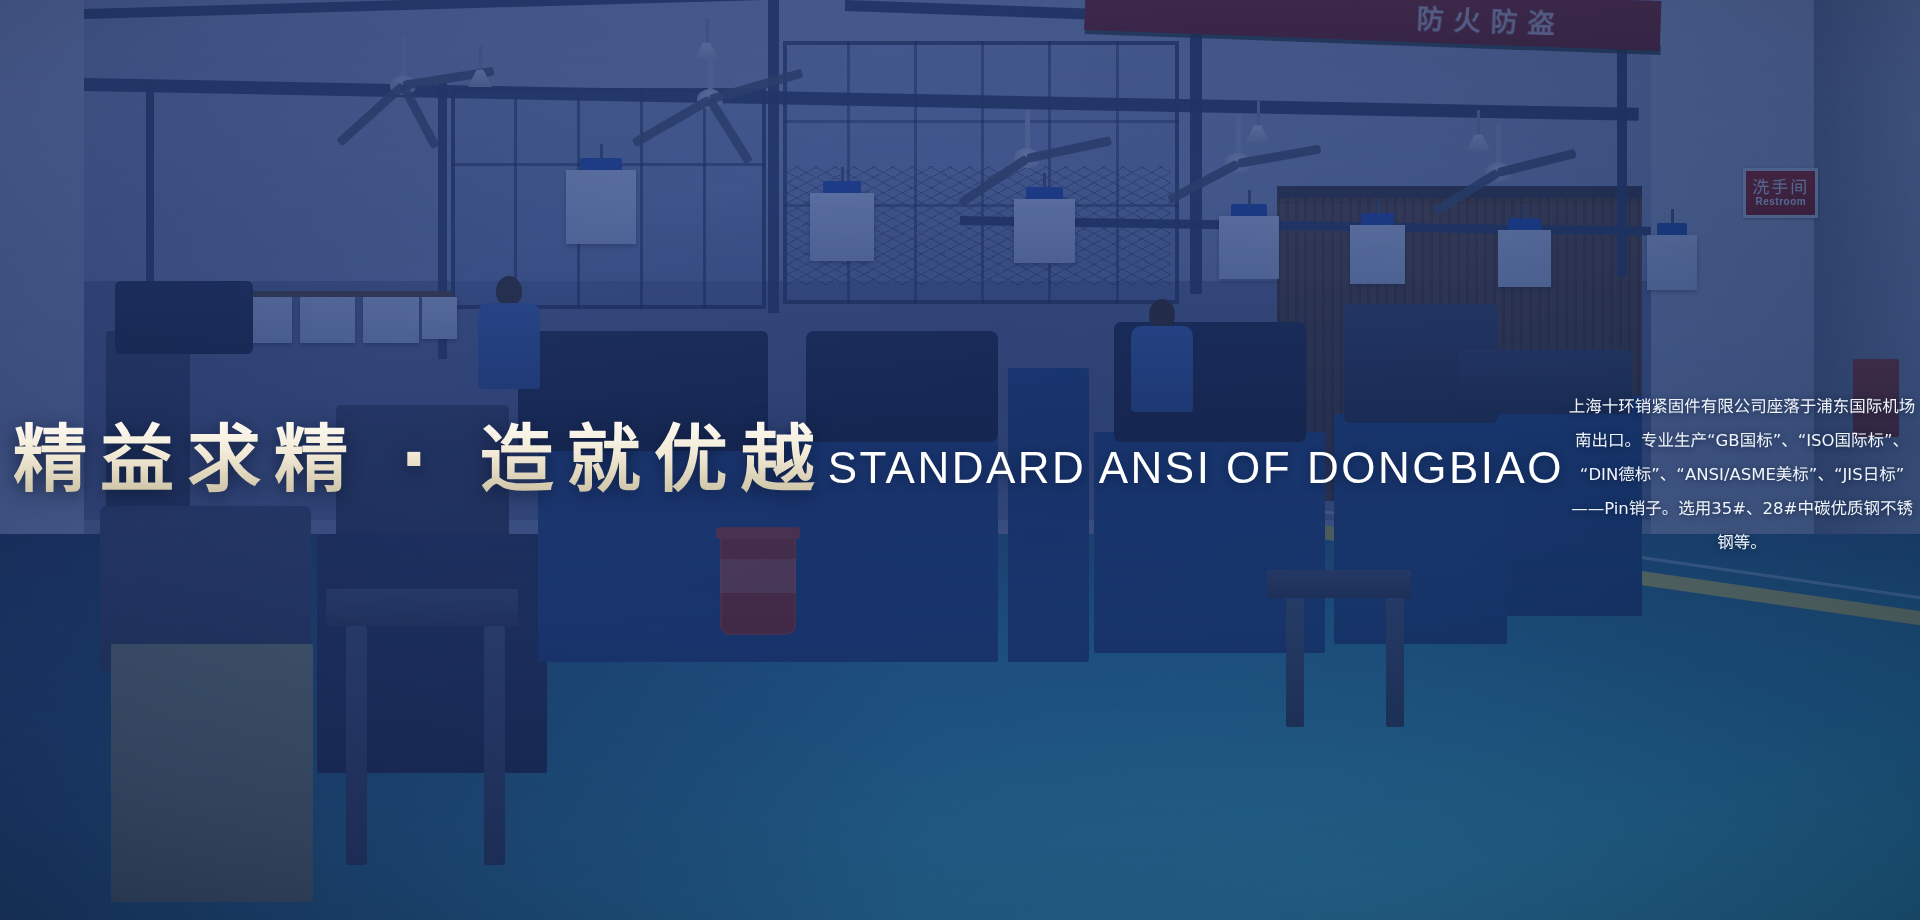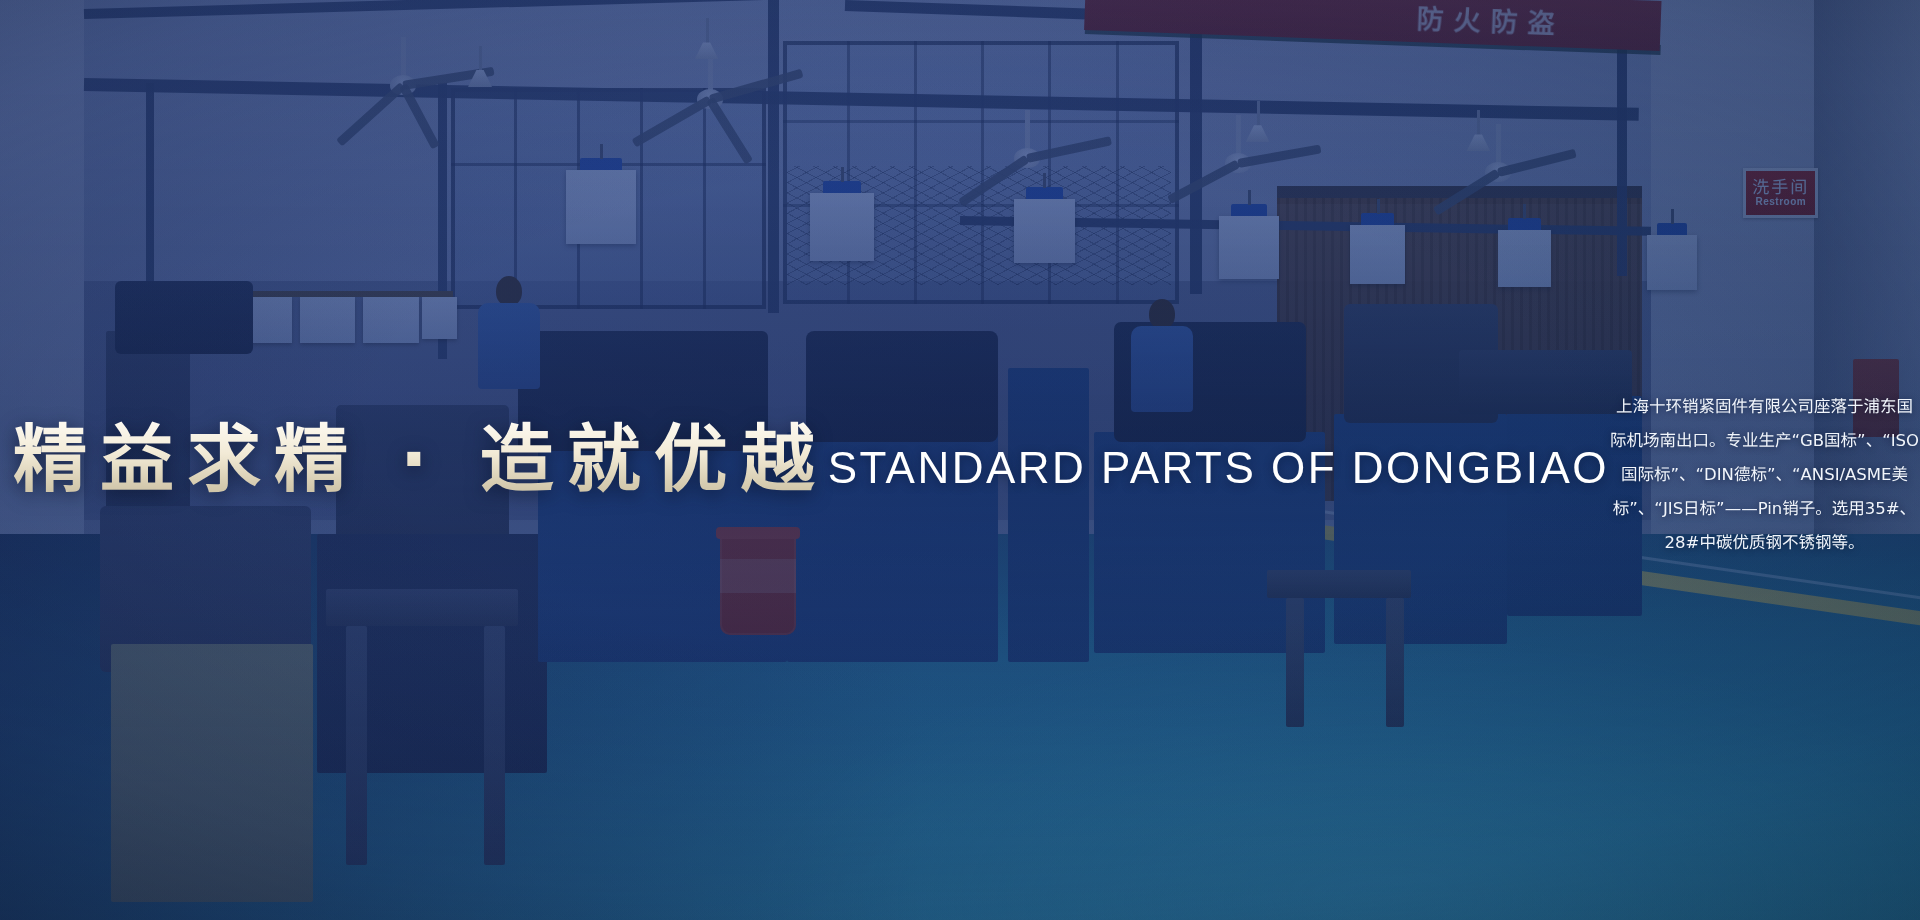--- a/index.html
+++ b/index.html
@@ -468,17 +468,17 @@
     </div>
 
     <div class="grade-1"></div>
     <div class="grade-2"></div>
     <div class="scrim"></div>
     <div class="vignette"></div>
   </div>
 
   <div class="hero-copy">
     <h1 class="headline">精益求精 · 造就优越</h1>
-    <h2 class="subhead">STANDARD PARTS OF DONGBIAO</h2>
+    <h2 class="subhead">STANDARD ANSI OF DONGBIAO</h2>
     <p class="desc">上海十环销紧固件有限公司座落于浦东国际机场南出口。专业生产“GB国标”、“ISO国际标”、“DIN德标”、“ANSI/ASME美标”、“JIS日标”——Pin销子。选用35#、28#中碳优质钢不锈钢等。</p>
   </div>
 
 </section>
 
 </body></html>

